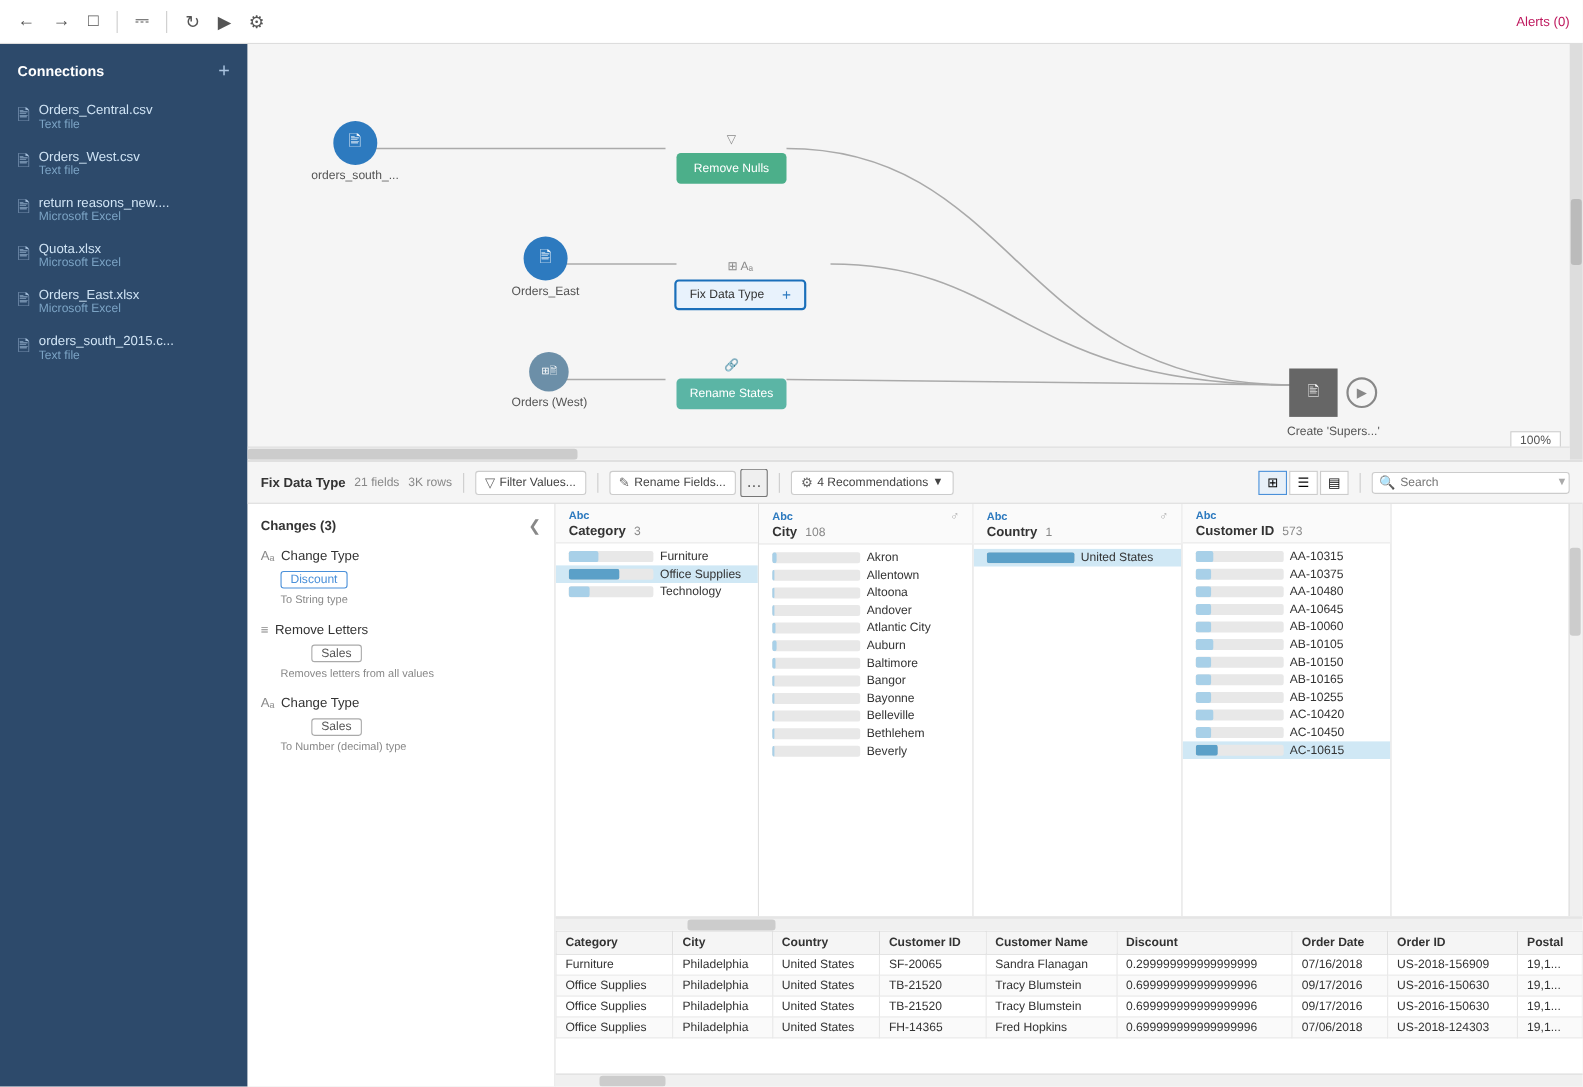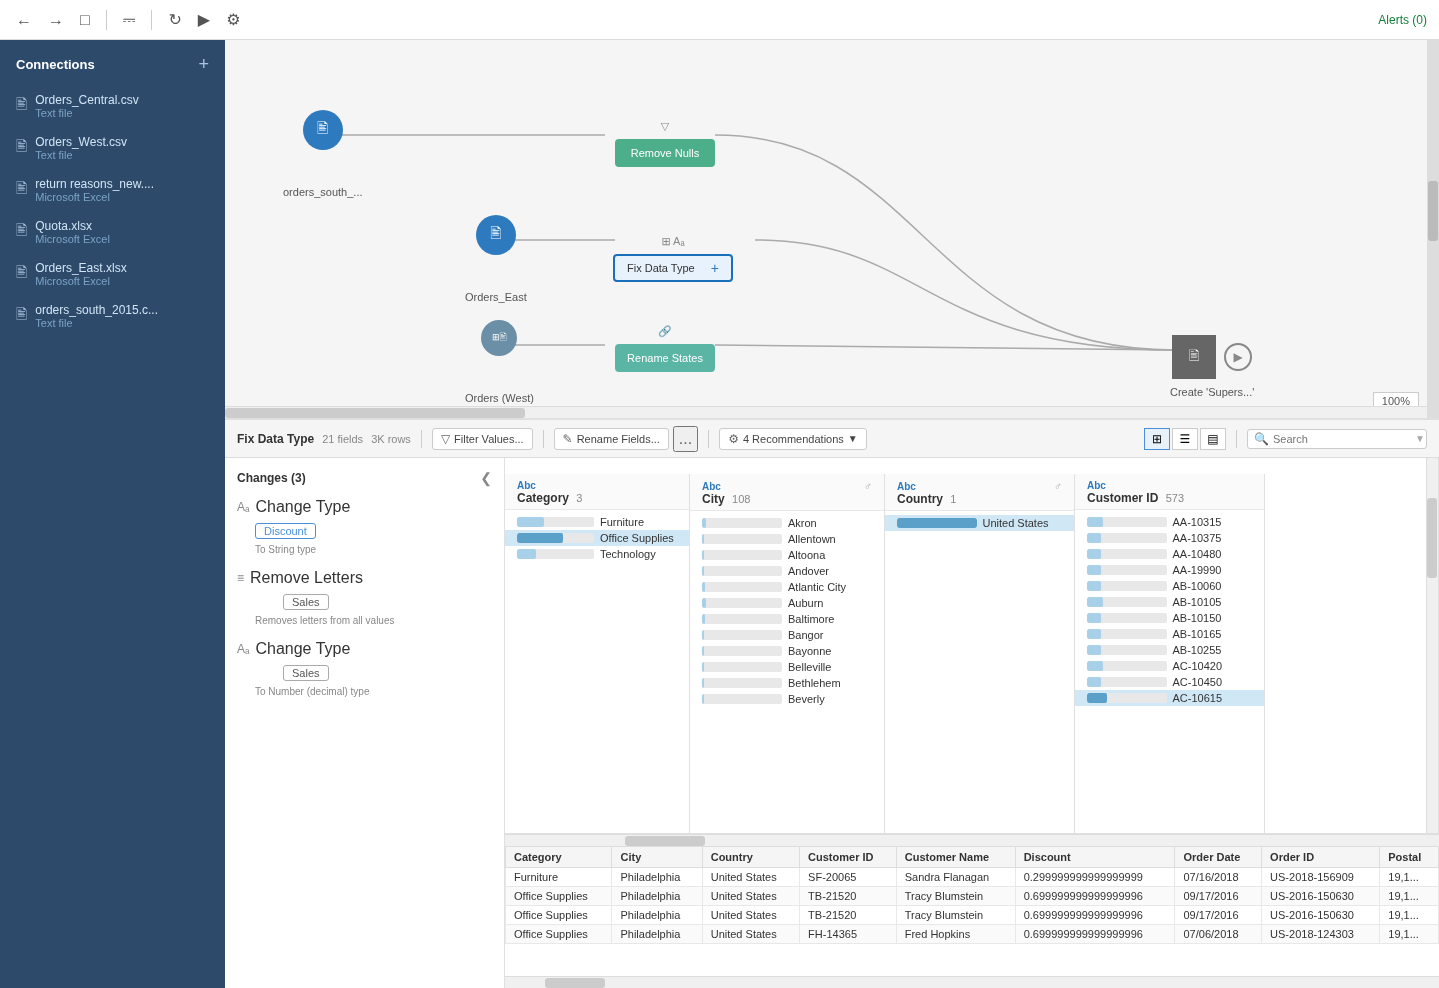--- a/index.html
+++ b/index.html
@@ -21,21 +21,21 @@
       border: none;
       cursor: pointer;
       color: #555;
       font-size: 16px;
       padding: 2px 4px;
       display: flex;
       align-items: center;
     }
     .toolbar-divider { width: 1px; height: 20px; background: #ccc; margin: 0 4px; }
     .toolbar-spacer { flex: 1; }
-    .alerts-text { font-size: 12px; color: #15803d; }
+    .alerts-text { font-size: 12px; color: #be185d; }
 
     
     .main-layout {
       display: flex;
       flex: 1;
       overflow: hidden;
     }
 
     
     .sidebar {
@@ -95,21 +95,21 @@
       height: 40px;
       border-radius: 50%;
       display: flex;
       align-items: center;
       justify-content: center;
       color: white;
       font-size: 14px;
     }
     .flow-node-circle.blue { background: #2d7abf; }
     .flow-node-circle.small { width: 36px; height: 36px; background: #6c8fa8; }
-    .flow-node-label { font-size: 11px; color: #555; text-align: center; max-width: 80px; margin-top: 32px; }
+    .flow-node-label { font-size: 11px; color: #555; text-align: center; max-width: 80px; }
 
     .flow-step {
       position: absolute;
       display: flex;
       flex-direction: column;
       align-items: center;
       gap: 4px;
     }
     .flow-step-box {
       height: 28px;
@@ -276,21 +276,21 @@
       display: flex;
       align-items: center;
       justify-content: space-between;
       margin-bottom: 12px;
     }
     .changes-title { font-size: 12px; font-weight: 600; color: #333; }
     .changes-collapse { cursor: pointer; color: #888; font-size: 14px; }
     .change-item { margin-bottom: 14px; }
     .change-item-header { display: flex; align-items: center; gap: 6px; margin-bottom: 4px; }
     .change-icon { color: #888; font-size: 12px; }
-    .change-name { font-size: 16px; color: #333; font-weight: 500; }
+    .change-name { font-size: 12px; color: #333; font-weight: 500; }
     .change-badge {
       display: inline-block;
       padding: 1px 8px;
       border-radius: 3px;
       font-size: 11px;
       margin: 3px 0;
     }
     .change-badge.blue-outline { border: 1px solid #4a90d9; color: #4a90d9; background: white; }
     .change-badge.outline { border: 1px solid #aaa; color: #555; background: white; margin-left: 28px; }
     .change-desc { font-size: 10px; color: #888; margin-top: 2px; padding-left: 18px; }
@@ -310,21 +310,20 @@
       overflow: hidden;
       border-bottom: 1px solid #e0e0e0;
     }
 
     .profile-col {
       flex-shrink: 0;
       border-right: 1px solid #e0e0e0;
       display: flex;
       flex-direction: column;
       overflow: hidden;
-      margin-top: 16px;
     }
     .profile-col-header {
       padding: 6px 12px 4px;
       border-bottom: 1px solid #e8e8e8;
       background: #fafafa;
     }
     .profile-col-name { font-size: 12px; font-weight: 600; color: #333; }
     .profile-col-count { font-size: 11px; color: #888; margin-left: 4px; }
     .type-badge { font-size: 10px; color: #2d7abf; font-weight: 600; }
 
@@ -794,21 +793,21 @@
                 <div class="profile-value-row">
                     <div class="profile-value-bar-bg">
                       <div class="profile-value-bar" style="width:18%;"></div>
                     </div>
                     <span class="profile-value-text">AA-10480</span>
                   </div>
                 <div class="profile-value-row">
                     <div class="profile-value-bar-bg">
                       <div class="profile-value-bar" style="width:18%;"></div>
                     </div>
-                    <span class="profile-value-text">AA-19990</span>
+                    <span class="profile-value-text">AA-10645</span>
                   </div>
                 <div class="profile-value-row">
                     <div class="profile-value-bar-bg">
                       <div class="profile-value-bar" style="width:18%;"></div>
                     </div>
                     <span class="profile-value-text">AB-10060</span>
                   </div>
                 <div class="profile-value-row">
                     <div class="profile-value-bar-bg">
                       <div class="profile-value-bar" style="width:20%;"></div>

